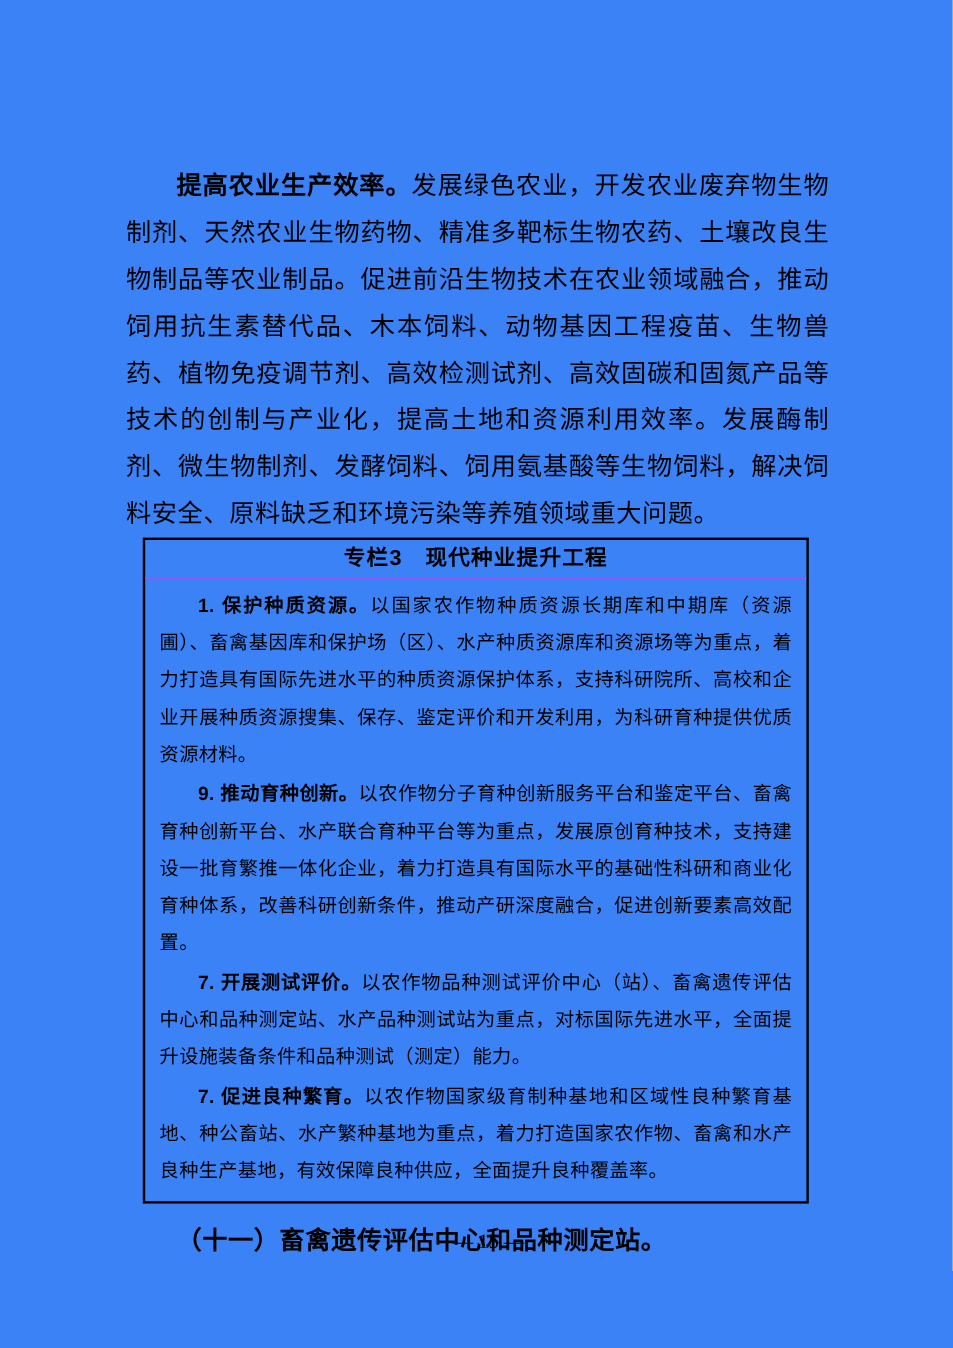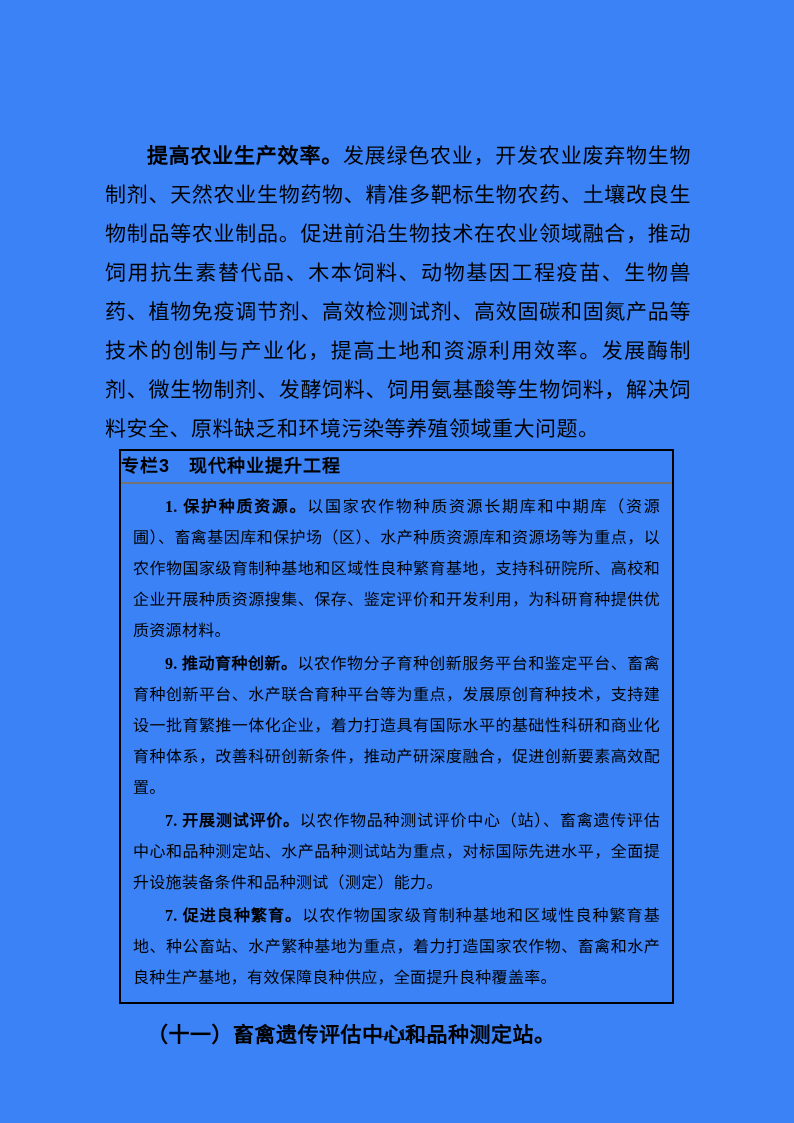--- a/index.html
+++ b/index.html
@@ -39,42 +39,42 @@
     box-sizing: border-box;
     margin-left: 14px;
     width: 555px;
     border: 2px solid #000000;
     margin-top: 0;
   }
   .panel-title {
     font-size: 18px;
     font-weight: bold;
     font-family: "Liberation Sans", "DejaVu Sans", sans-serif;
-    text-align: left;
+    text-align: center;
     line-height: 28px;
     padding: 1px 0 2px 0;
-    border-bottom: 2px solid #737373;
+    border-bottom: 2px solid #8b5cf6;
     letter-spacing: 1px;
   }
   .panel-body {
     padding: 7px 12px 9px 12px;
   }
   .panel-item {
     margin: 0 0 2px 0;
     font-size: 16px;
     line-height: 31px;
     text-align: justify;
     text-justify: inter-character;
     text-indent: 2em;
     letter-spacing: 0.3px;
   }
   .panel-item:last-child { margin-bottom: 0; }
   .item-lead {
     font-weight: bold;
-    font-family: Liberation Serif, serif;
+    font-family: Liberation Sans, sans-serif;
   }
   .section-heading {
     margin: 14px 0 0 0;
     font-size: 21px;
     font-weight: bold;
     line-height: 34px;
     text-indent: 2em;
     letter-spacing: 0.5px;
   }
   .page-number {
@@ -93,21 +93,21 @@
 <body>
 
 <div class="page">
   <div class="content">
 
     <p class="body-para"><span class="lead-bold">提高农业生产效率。</span><span>发展绿色农业，开发农业废弃物生物制剂、天然农业生物药物、精准多靶标生物农药、土壤改良生物制品等农业制品。促进前沿生物技术在农业领域融合，推动饲用抗生素替代品、木本饲料、动物基因工程疫苗、生物兽药、植物免疫调节剂、高效检测试剂、高效固碳和固氮产品等技术的创制与产业化，提高土地和资源利用效率。发展酶制剂、微生物制剂、发酵饲料、饲用氨基酸等生物饲料，解决饲料安全、原料缺乏和环境污染等养殖领域重大问题。</span></p>
 
     <div class="panel">
       <div class="panel-title">专栏3　现代种业提升工程</div>
       <div class="panel-body">
-        <p class="panel-item"><span class="item-lead">1. 保护种质资源。</span><span>以国家农作物种质资源长期库和中期库（资源圃）、畜禽基因库和保护场（区）、水产种质资源库和资源场等为重点，以农作物国家级育制种基地和区域性良种繁育基地，支持科研院所、高校和企业开展种质资源搜集、保存、鉴定评价和开发利用，为科研育种提供优质资源材料。</span></p>
+        <p class="panel-item"><span class="item-lead">1. 保护种质资源。</span><span>以国家农作物种质资源长期库和中期库（资源圃）、畜禽基因库和保护场（区）、水产种质资源库和资源场等为重点，着力打造具有国际先进水平的种质资源保护体系，支持科研院所、高校和企业开展种质资源搜集、保存、鉴定评价和开发利用，为科研育种提供优质资源材料。</span></p>
         <p class="panel-item"><span class="item-lead">9. 推动育种创新。</span><span>以农作物分子育种创新服务平台和鉴定平台、畜禽育种创新平台、水产联合育种平台等为重点，发展原创育种技术，支持建设一批育繁推一体化企业，着力打造具有国际水平的基础性科研和商业化育种体系，改善科研创新条件，推动产研深度融合，促进创新要素高效配置。</span></p>
         <p class="panel-item"><span class="item-lead">7. 开展测试评价。</span><span>以农作物品种测试评价中心（站）、畜禽遗传评估中心和品种测定站、水产品种测试站为重点，对标国际先进水平，全面提升设施装备条件和品种测试（测定）能力。</span></p>
         <p class="panel-item"><span class="item-lead">7. 促进良种繁育。</span><span>以农作物国家级育制种基地和区域性良种繁育基地、种公畜站、水产繁种基地为重点，着力打造国家农作物、畜禽和水产良种生产基地，有效保障良种供应，全面提升良种覆盖率。</span></p>
       </div>
     </div>
 
     <p class="section-heading">（十一）畜禽遗传评估中心和品种测定站。</p>
 
   </div>
 

